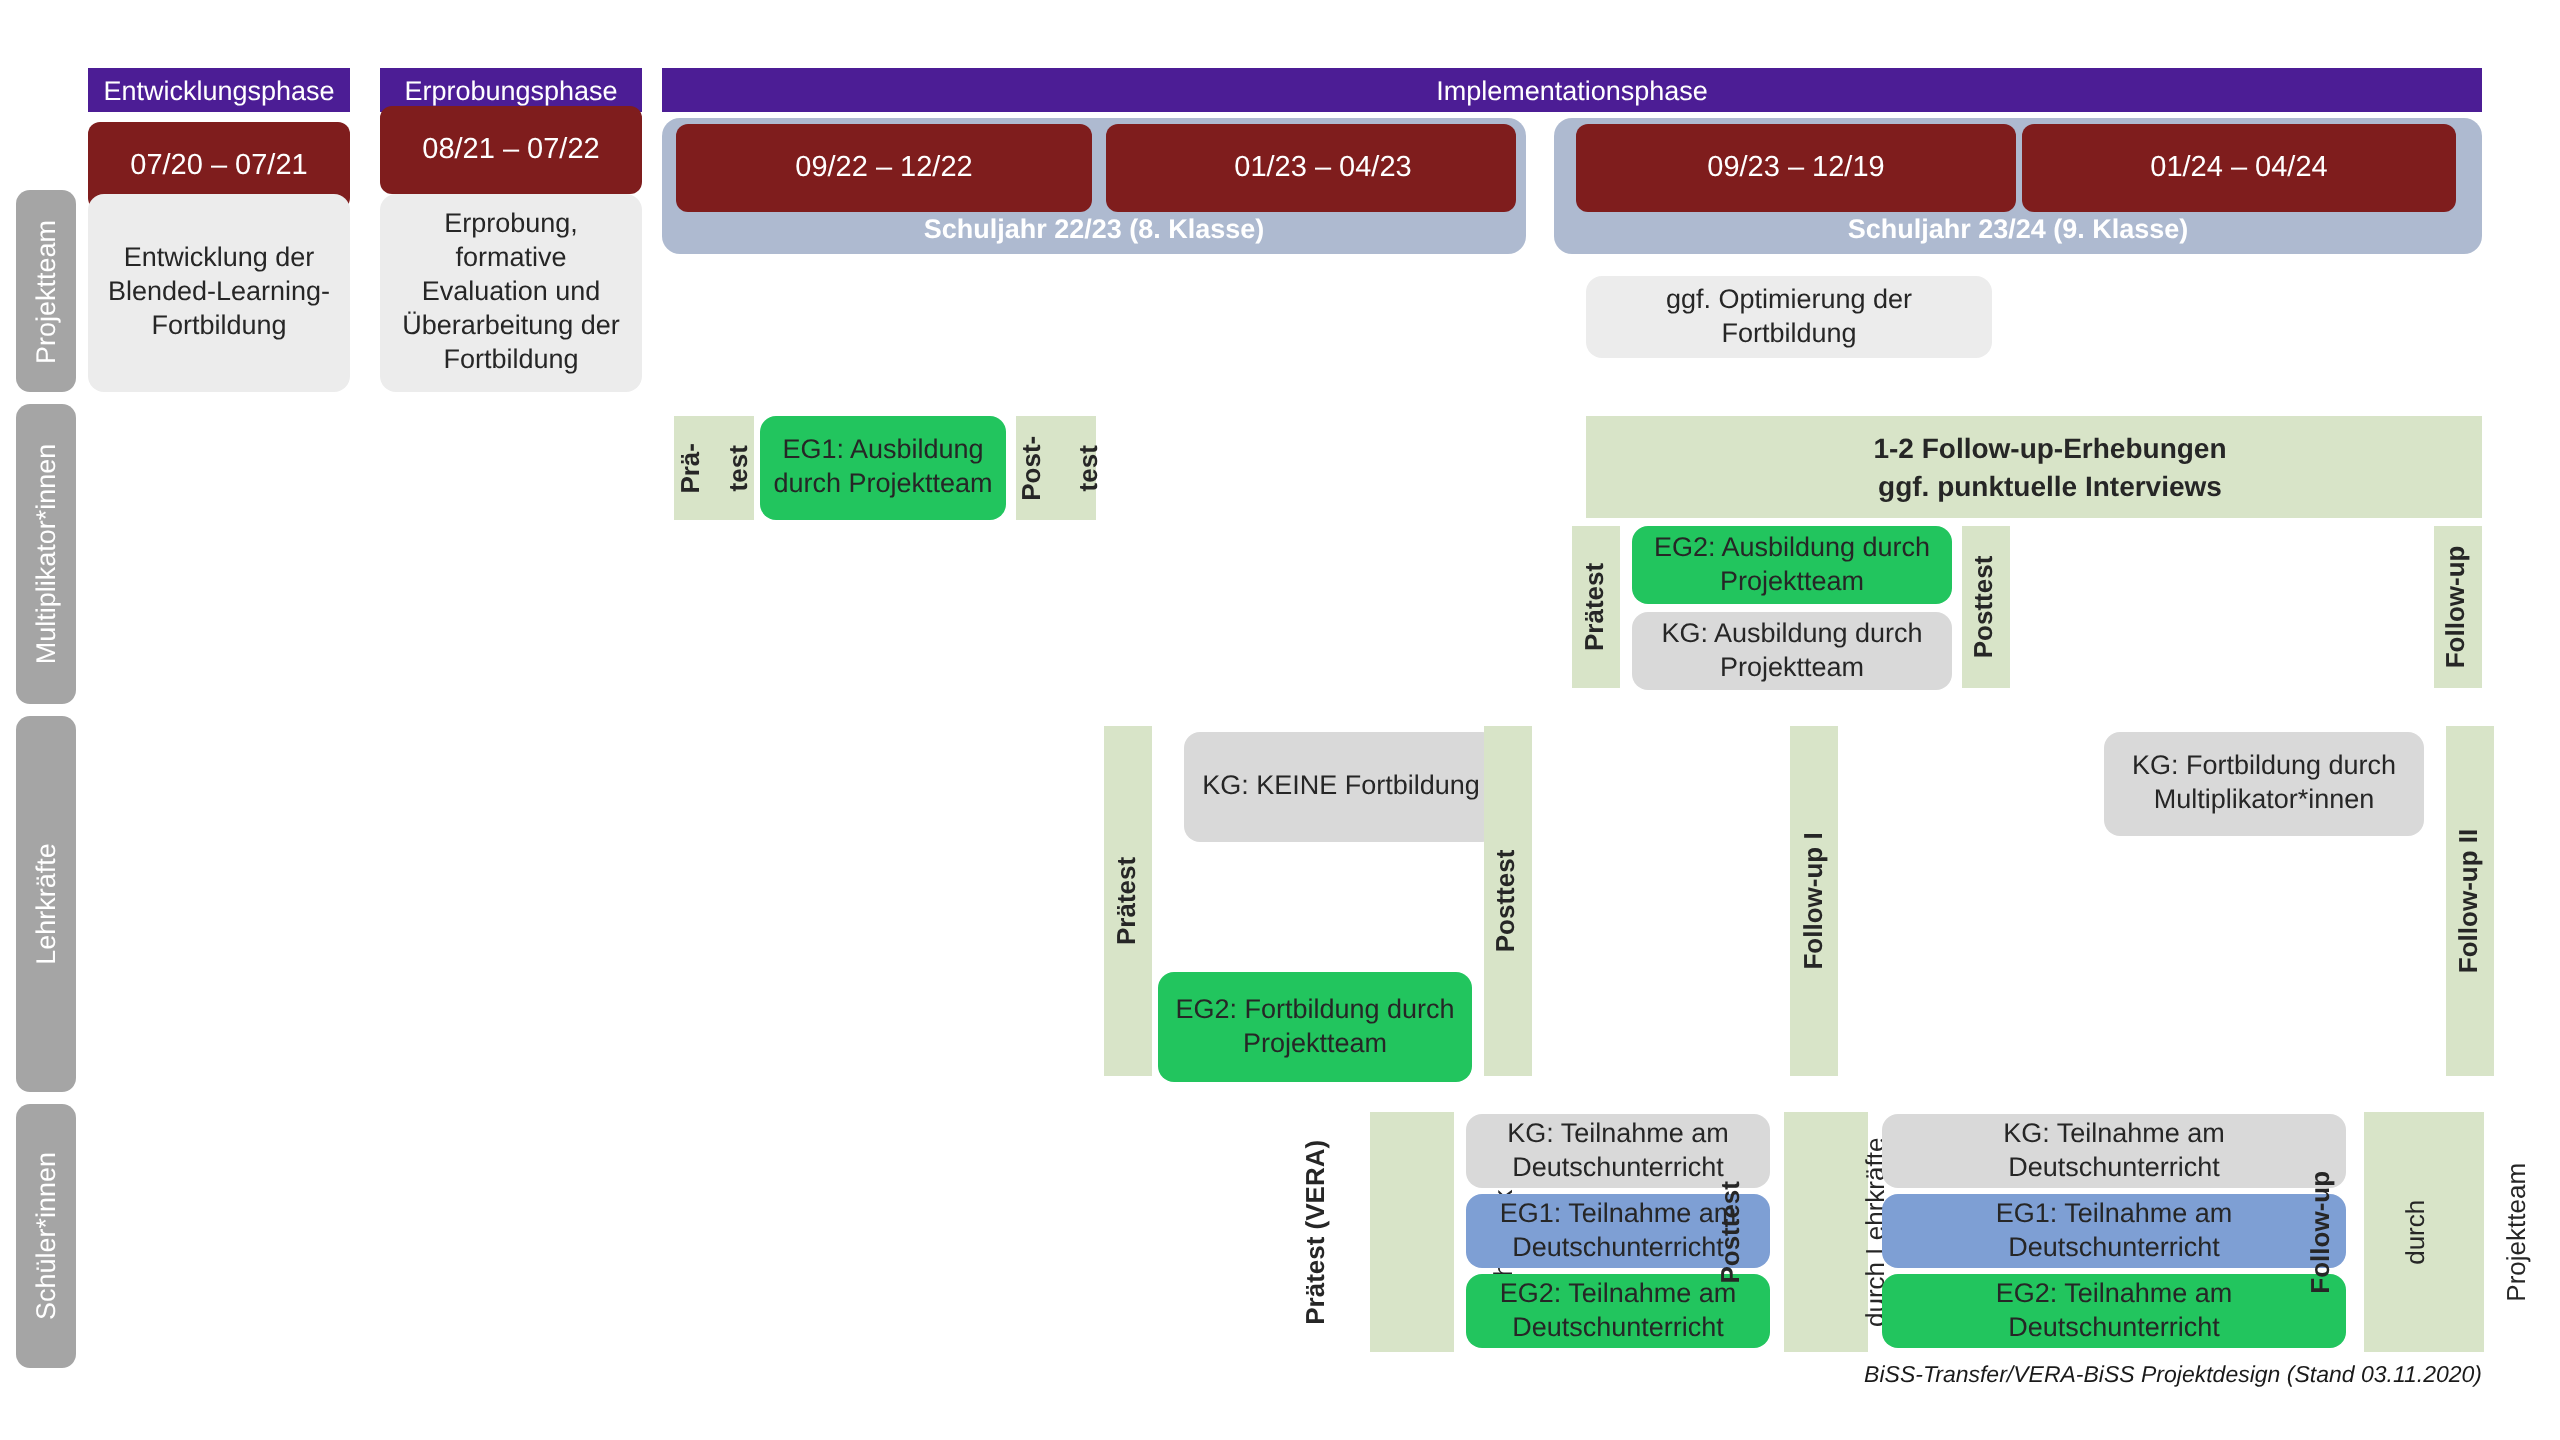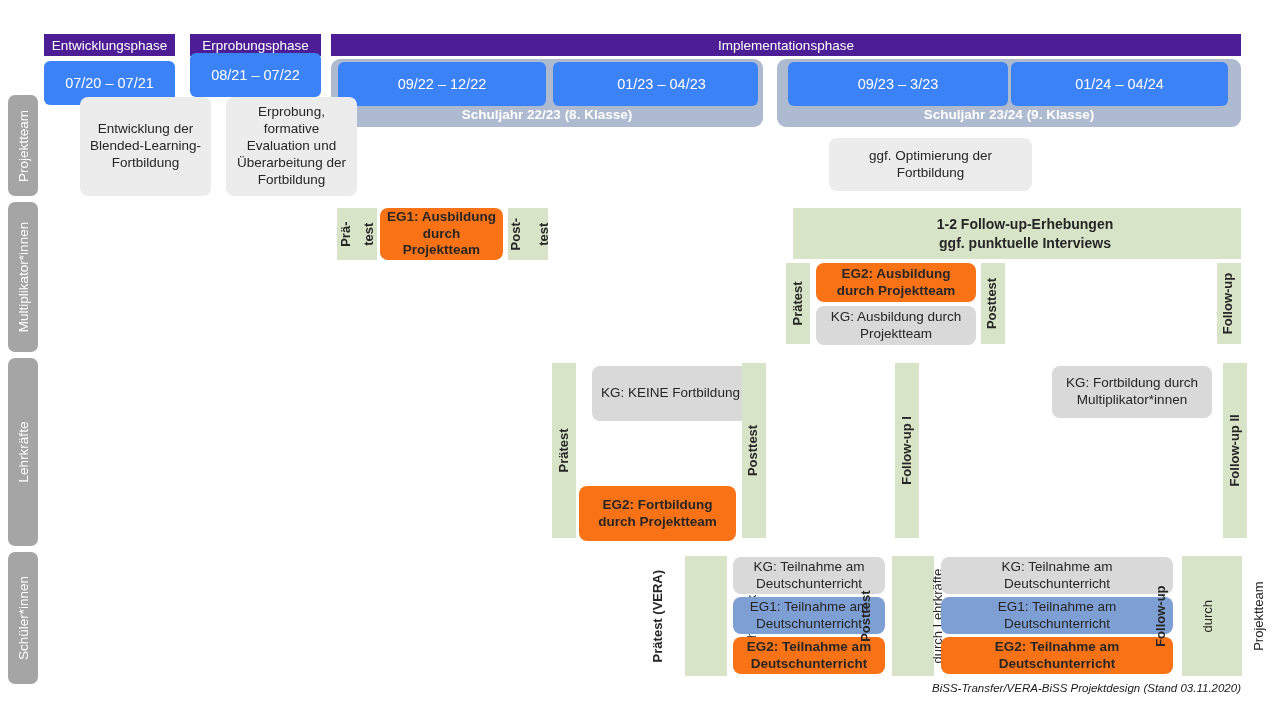--- a/index.html
+++ b/index.html
@@ -30,21 +30,21 @@
     font-size: 13.5px;
     display: flex;
     align-items: center;
     justify-content: center;
     height: 22px;
   }
   .phase-head.impl { justify-content: center; }
 
   
   .date-chip {
-    background: #3b82f6;
+    background: #7f1d1d;
     color: #ffffff;
     font-size: 14.5px;
     border-radius: 6px;
     display: flex;
     align-items: center;
     justify-content: center;
     height: 44px;
   }
 
   
@@ -79,23 +79,23 @@
   .box {
     border-radius: 8px;
     display: flex;
     align-items: center;
     justify-content: center;
     text-align: center;
     font-size: 13.5px;
     line-height: 1.25;
     padding: 2px 6px;
   }
-  .box.gray   { background: #ececec; margin-left: 36px; }
+  .box.gray   { background: #ececec; }
   .box.gray2  { background: #d9d9d9; }
-  .box.blue-l { background: #f97316; font-weight: bold; }
+  .box.blue-l { background: #22c55e; }
   .box.blue-m { background: #7e9fd4; }
 
   
   .green {
     background: #d8e4c8;
     display: flex;
     align-items: center;
     justify-content: center;
   }
   .green-wide {
@@ -170,21 +170,21 @@
     <span>09/22 – 12/22</span>
   </div>
   <div class="abs date-chip" style="left:553px; top:62px; width:205px;padding-left:12px;">
     <span>01/23 – 04/23</span>
   </div>
 
   <div class="abs schuljahr" style="left:777px; top:59px; width:464px; height:68px;">
     <div class="abs schuljahr-label">Schuljahr 23/24 (9. Klasse)</div>
   </div>
   <div class="abs date-chip" style="left:788px; top:62px; width:220px;">
-    <span>09/23 – 3/23</span>
+    <span>09/23 – 12/19</span>
   </div>
   <div class="abs date-chip" style="left:1011px; top:62px; width:217px;">
     <span>01/24 – 04/24</span>
   </div>
 
   <div class="abs role" style="left:8px; top:95px; width:30px; height:101px;">
     <div class="role-text">Projektteam</div>
   </div>
   <div class="abs role" style="left:8px; top:202px; width:30px; height:150px;">
     <div class="role-text">Multiplikator*innen</div>
@@ -195,21 +195,21 @@
   <div class="abs role" style="left:8px; top:552px; width:30px; height:132px;">
     <div class="role-text">Schüler*innen</div>
   </div>
 
   <div class="abs box gray" style="left:44px; top:97px; width:131px; height:99px;">
     <span>Entwicklung der Blended-Learning-Fortbildung</span>
   </div>
   <div class="abs box gray" style="left:190px; top:97px; width:131px; height:99px;">
     <span>Erprobung, formative Evaluation und Überarbeitung der Fortbildung</span>
   </div>
-  <div class="abs box gray" style="left:793px; top:138px; width:203px; height:53px;">
+  <div class="abs box gray" style="left:793px; top:138px; width:203px; height:41px;">
     <span>ggf. Optimierung der Fortbildung</span>
   </div>
 
   <div class="abs green" style="left:337px; top:208px; width:40px; height:52px;">
     <div class="vstack">
       <div class="vcol b">Prä-</div>
       <div class="vcol b">test</div>
     </div>
   </div>
   <div class="abs box blue-l" style="left:380px; top:208px; width:123px; height:52px;">

